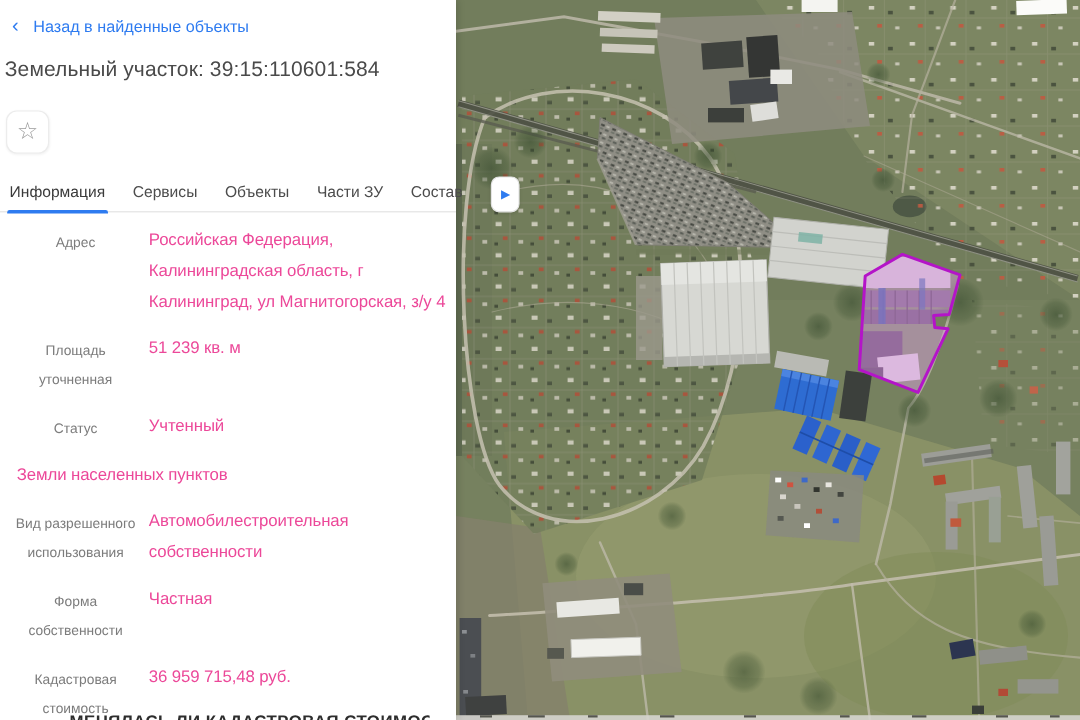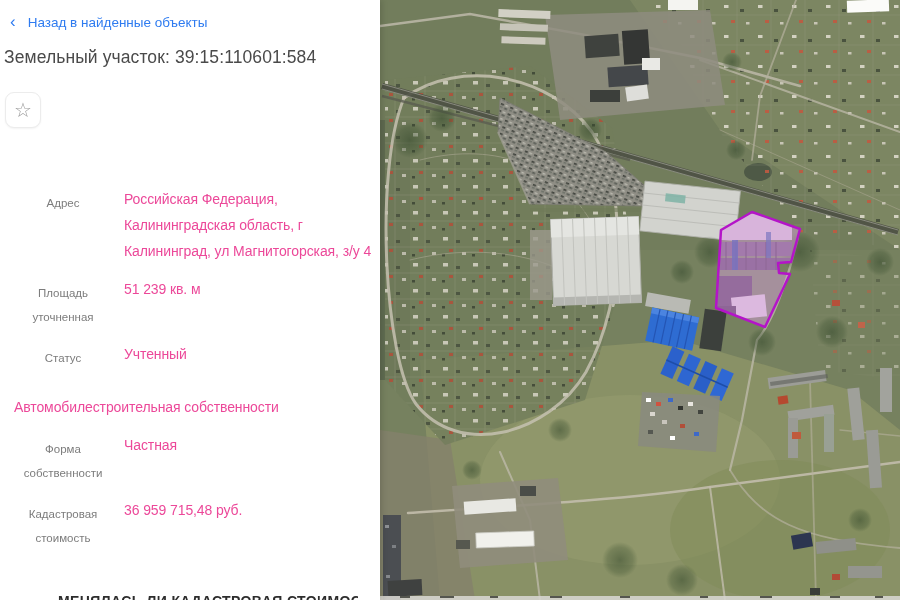--- a/index.html
+++ b/index.html
@@ -81,38 +81,51 @@
       <span class="chev">‹</span>
       <span>Назад в найденные объекты</span>
     </button>
 
     <h1 class="title">Земельный участок: 39:15:110601:584</h1>
 
     <button class="star-btn">
       <span class="star">☆</span>
     </button>
 
+    <div class="tabs">
+
+      <button class="tab active">Информация</button>
+        <button class="tab">Сервисы</button>
+        <button class="tab">Объекты</button>
+        <button class="tab">Части ЗУ</button>
+        <button class="tab">Состав</button>
+        <button class="more-btn">
+        <span>▶</span>
+      </button>
+    </div>
 
     <div class="rows">
 
     <div class="row">
           <div class="lbl">Адрес</div>
           <div class="val">Российская Федерация, Калининградская область, г Калининград, ул Магнитогорская, з/у 4</div>
         </div>
         <div class="row">
           <div class="lbl">Площадь уточненная</div>
           <div class="val">51 239 кв. м</div>
         </div>
         <div class="row">
           <div class="lbl">Статус</div>
           <div class="val">Учтенный</div>
         </div>
         <div class="row">
-        </div>
-        <div class="row">
+          <div class="val">Земли населенных пунктов</div>
+        </div>
+        <div class="row">
+          <div class="lbl">Вид разрешенного использования</div>
           <div class="val">Автомобилестроительная собственности</div>
         </div>
         <div class="row">
           <div class="lbl">Форма собственности</div>
           <div class="val">Частная</div>
         </div>
         <div class="row">
           <div class="lbl">Кадастровая стоимость</div>
           <div class="val">36 959 715,48 руб.</div>
         </div>

